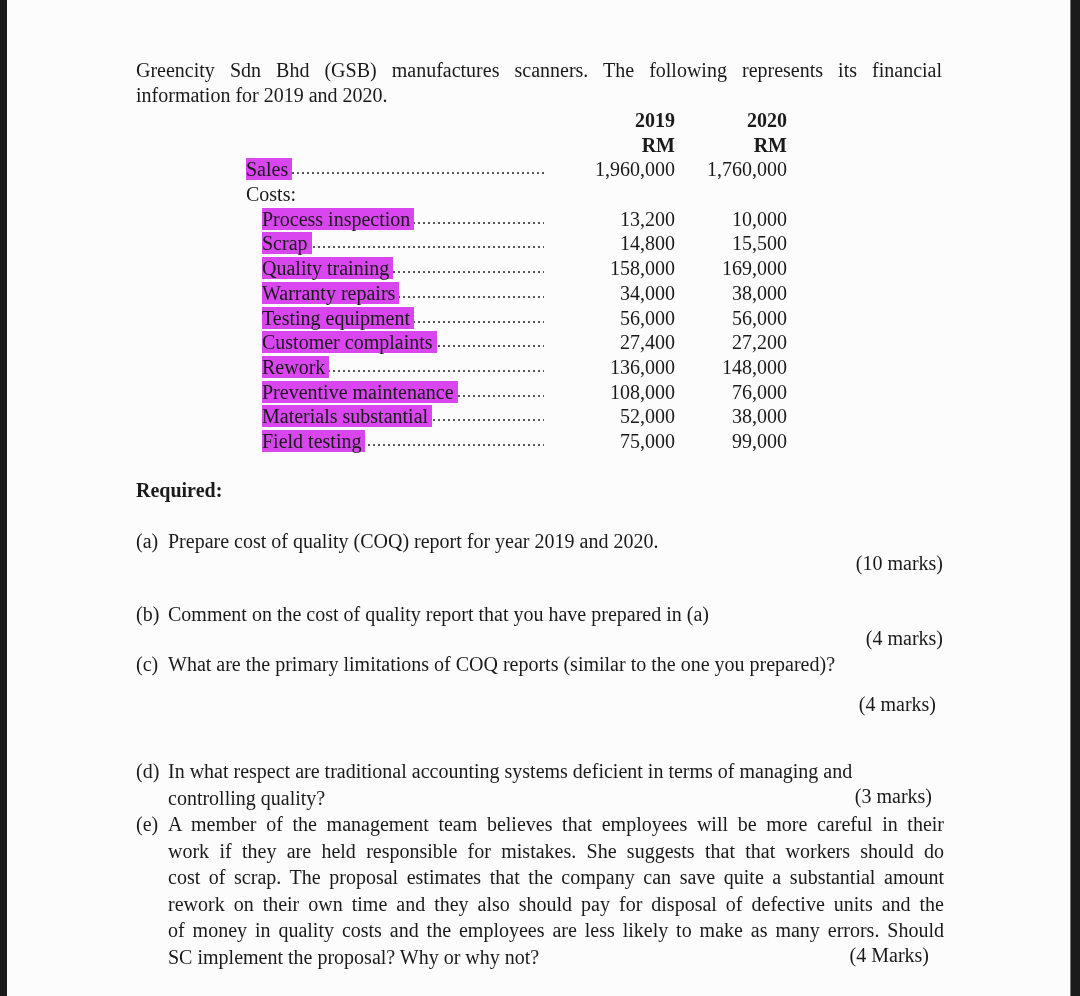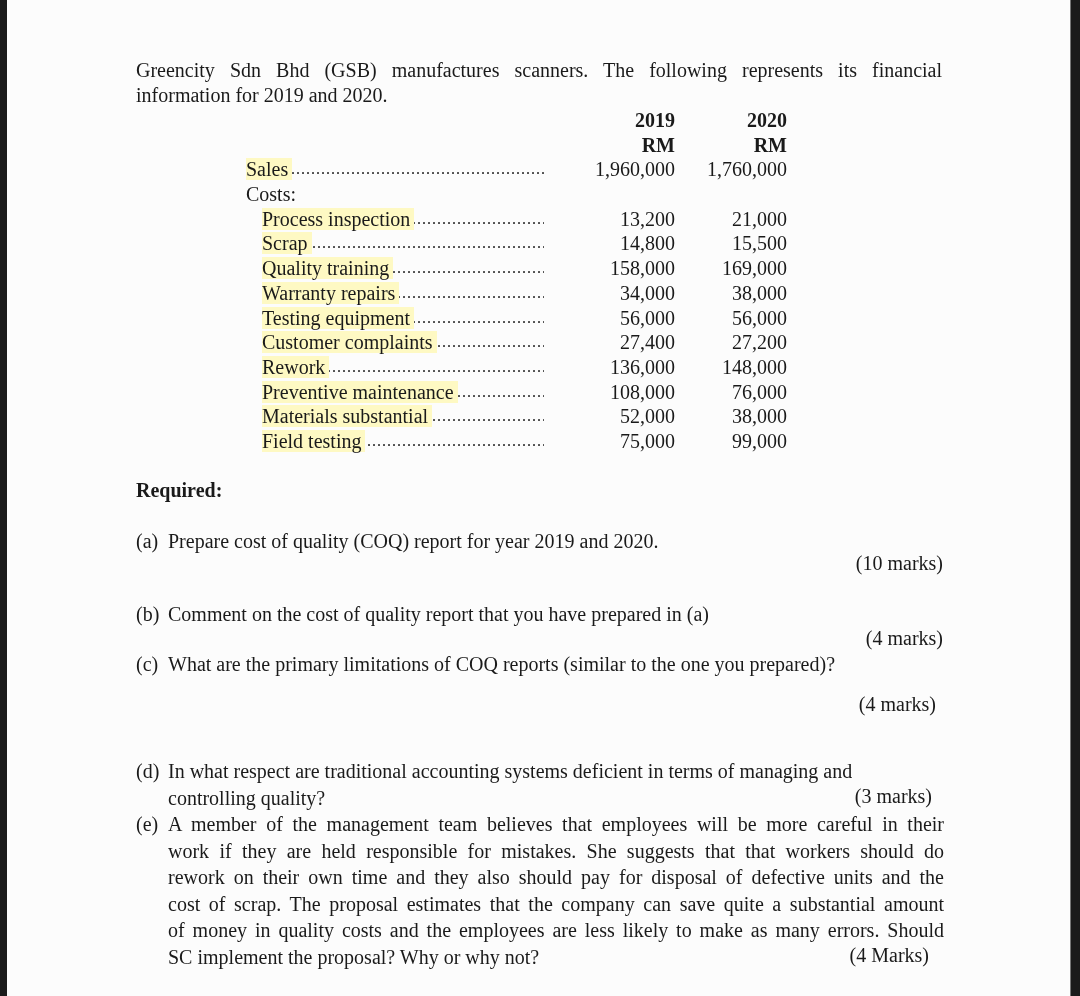--- a/index.html
+++ b/index.html
@@ -52,21 +52,21 @@
     white-space: nowrap;
   }
   .trow .label {
     position: absolute;
     left: 0;
     width: 298px;
     overflow: hidden;
     white-space: nowrap;
   }
   .trow.indent .label { left: 16px; width: 282px; }
-  .trow .label .lbl-text { background: #fef9c3; padding-right: 4px; position: relative; z-index: 1; margin-top: 40px; }
+  .trow .label .lbl-text { background: #d946ef; padding-right: 4px; position: relative; z-index: 1; margin-top: 40px; }
   .trow .label .dots {
     position: absolute;
     left: 0; right: 0; top: 0;
     letter-spacing: 1px;
     font-size: 16px;
     color: #222;
     overflow: hidden;
     white-space: nowrap;
     text-align: right;
   }
@@ -143,21 +143,21 @@
   <div class="trow">
     <span class="label">Costs:</span>
   </div>
 
   <div class="trow indent">
     <span class="label">
       <span class="dots">................................................................</span>
       <span class="lbl-text">Process inspection</span>
     </span>
     <span class="v2019">13,200</span>
-    <span class="v2020">21,000</span>
+    <span class="v2020">10,000</span>
   </div>
   <div class="trow indent">
     <span class="label">
       <span class="dots">................................................................</span>
       <span class="lbl-text">Scrap</span>
     </span>
     <span class="v2019">14,800</span>
     <span class="v2020">15,500</span>
   </div>
   <div class="trow indent">
@@ -253,19 +253,19 @@
     <span class="line last">controlling quality?</span>
   </span>
 </div>
 <div class="marks marks-d">(3 marks)</div>
 
 <div class="q qe">
   <span class="qlabel">(e)</span>
   <span class="qtext">
     <span class="line">A member of the management team believes that employees will be more careful in their</span>
     <span class="line">work if they are held responsible for mistakes. She suggests that that workers should do</span>
+    <span class="line">cost of scrap. The proposal estimates that the company can save quite a substantial amount</span>
     <span class="line">rework on their own time and they also should pay for disposal of defective units and the</span>
-    <span class="line">cost of scrap. The proposal estimates that the company can save quite a substantial amount</span>
     <span class="line">of money in quality costs and the employees are less likely to make as many errors. Should</span>
     <span class="line last">SC implement the proposal? Why or why not?</span>
   </span>
 </div>
 <div class="marks marks-e">(4 Marks)</div>
 
 </body></html>

